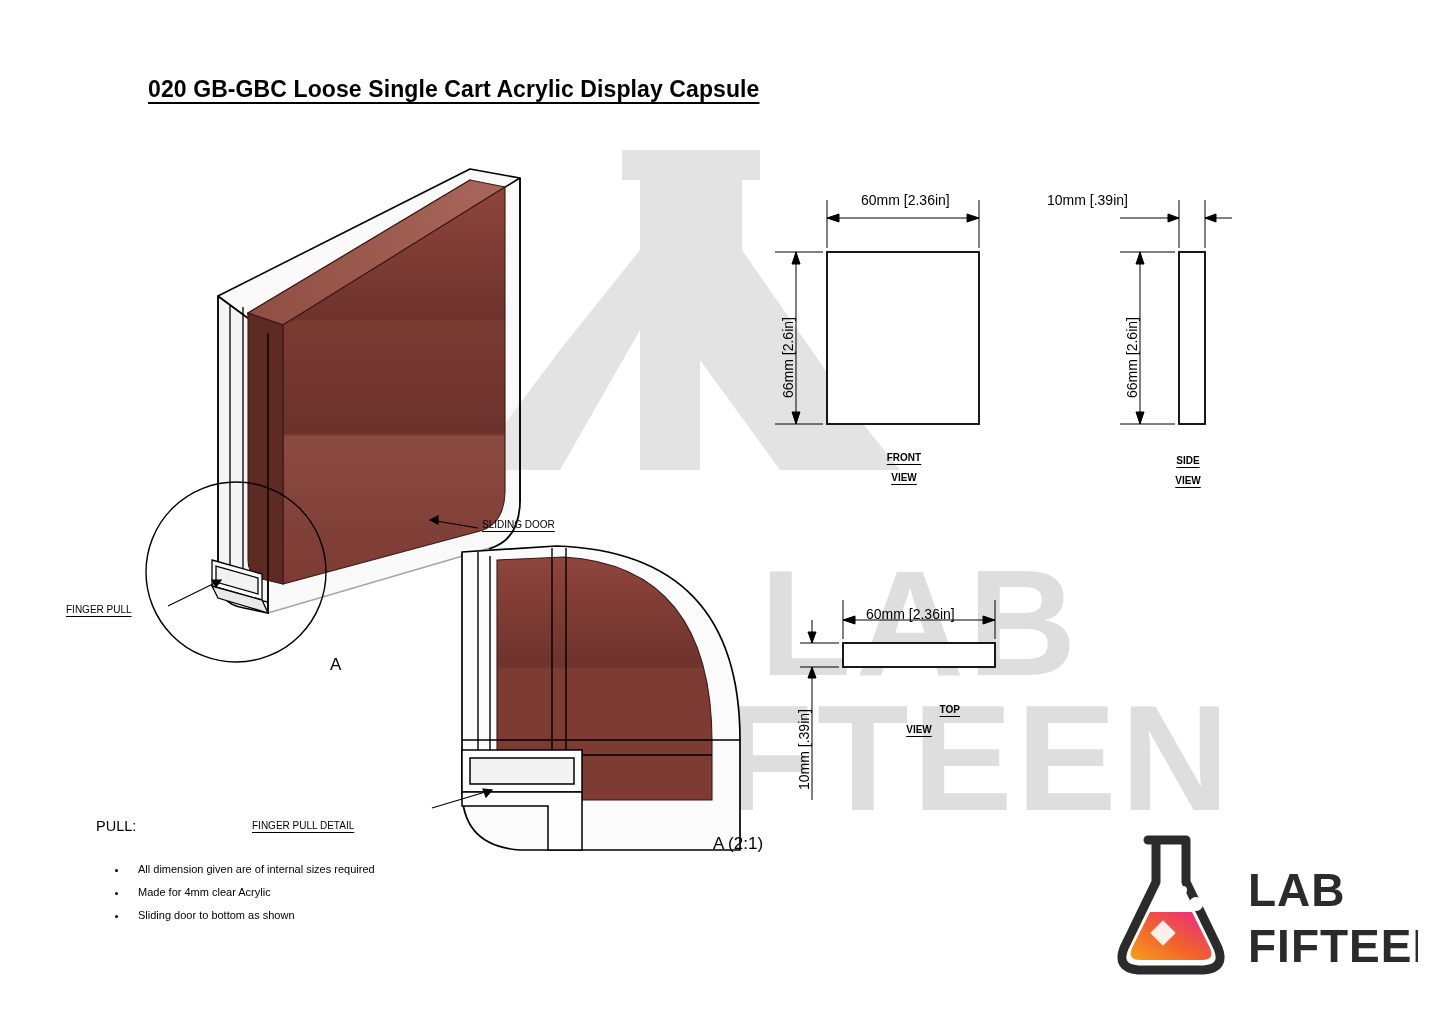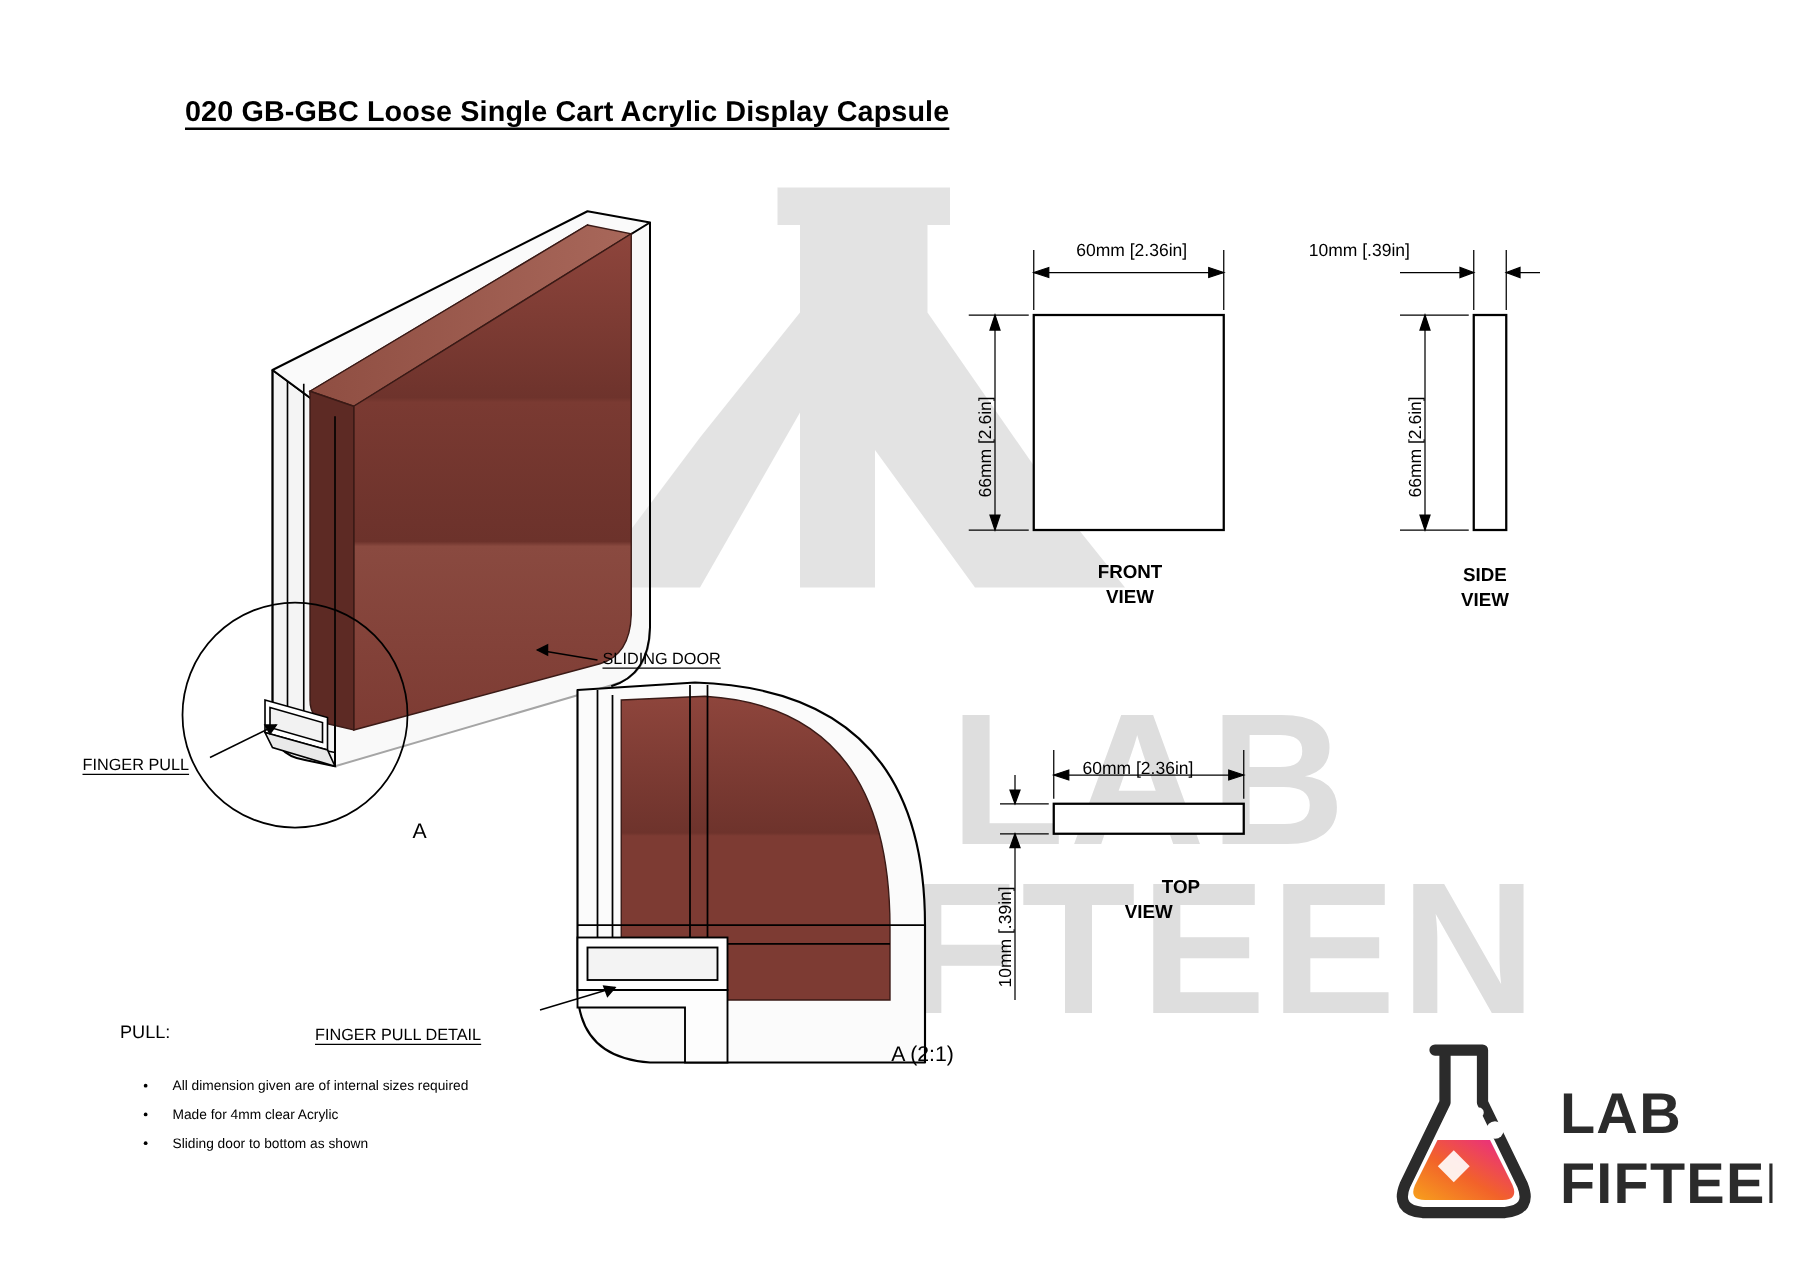--- a/index.html
+++ b/index.html
@@ -43,29 +43,30 @@
   .canvas {
     position: absolute;
     left: 0; top: 0;
     width: 1445px;
     height: 1021px;
   }
 
   
   .lbl {
     position: absolute;
-    font-size: 13px;
+    font-size: 10px;
     white-space: nowrap;
   }
   .lbl.u { text-decoration: underline; text-underline-offset: 3px; }
   .viewlabel {
     position: absolute;
-    font-size: 15px;
+    font-size: 10px;
     font-weight: bold;
     text-align: center;
+    text-decoration: underline;
     text-underline-offset: 3px;
     line-height: 19px;
     white-space: nowrap;
   }
   .dim {
     position: absolute;
     font-size: 14px;
     white-space: nowrap;
   }
   .dim.vert {

